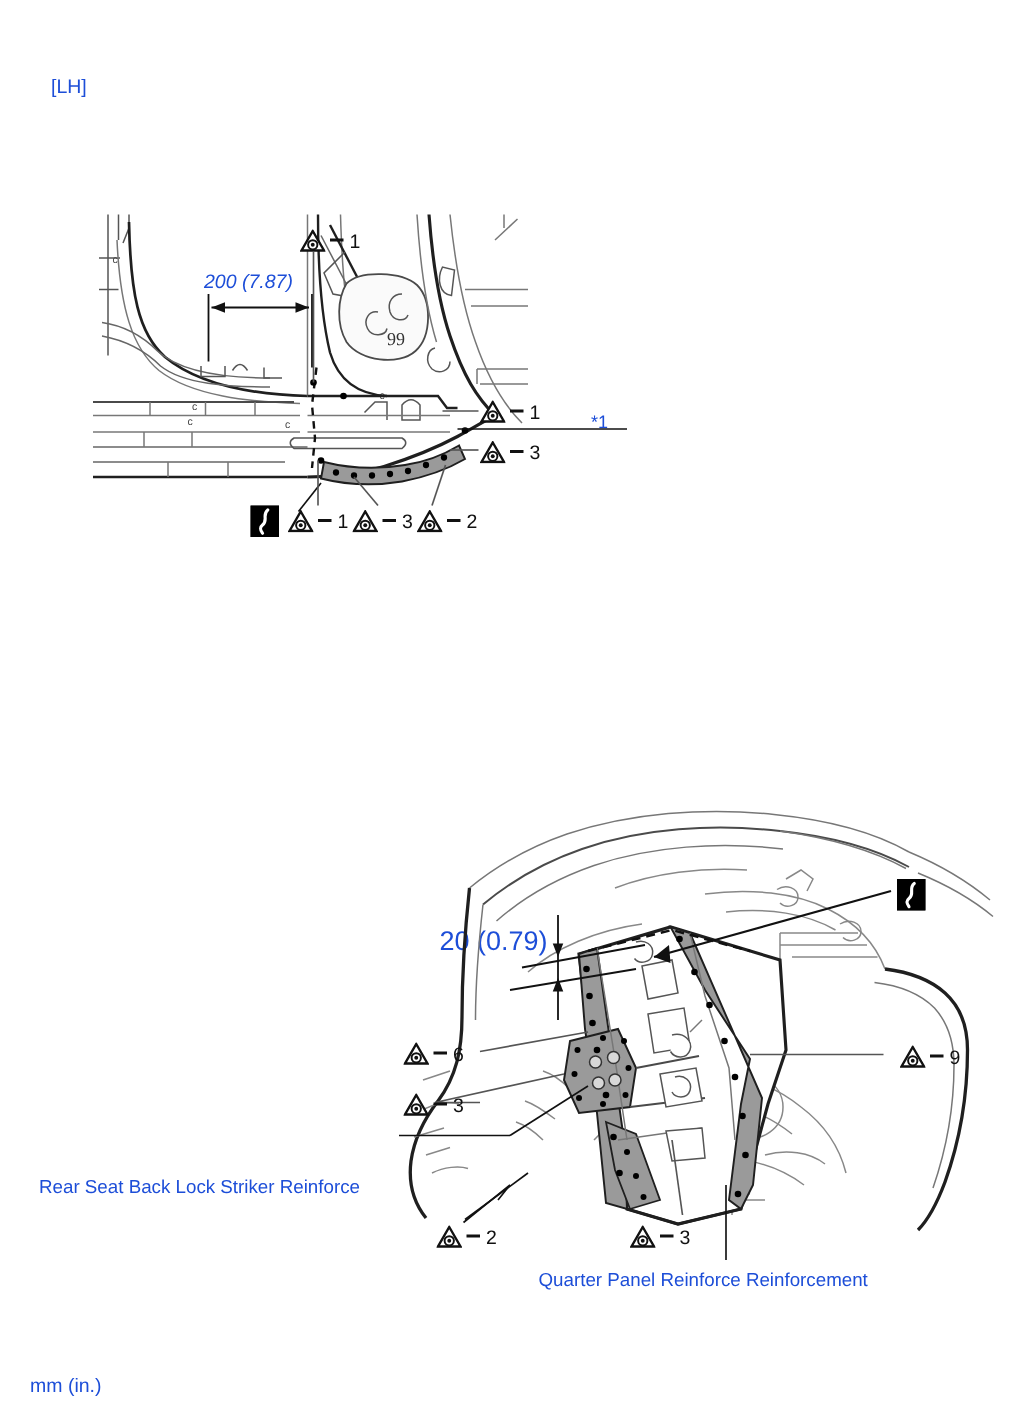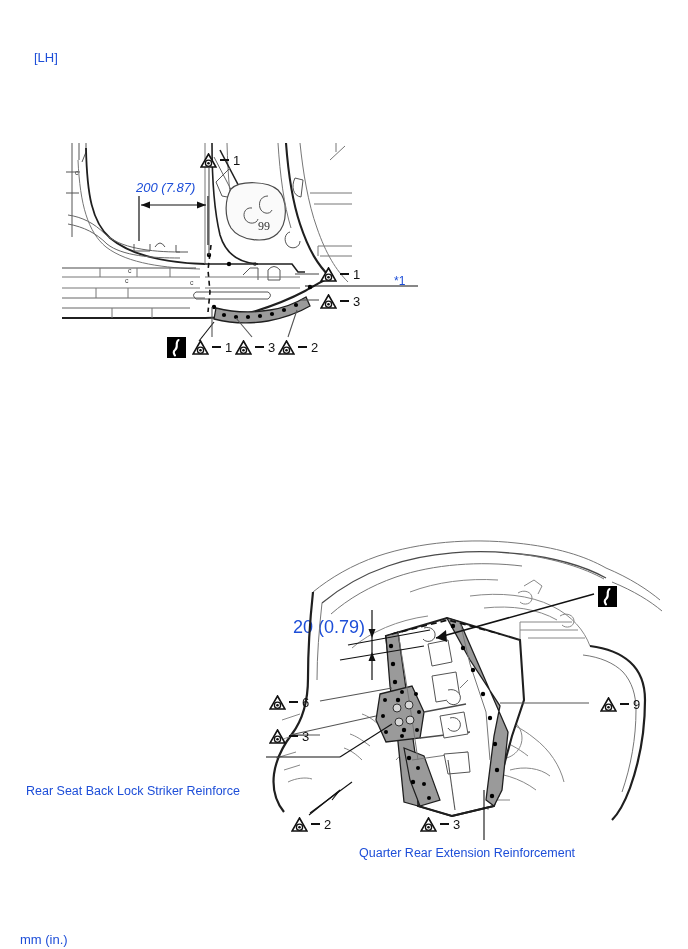--- a/index.html
+++ b/index.html
@@ -31,21 +31,20 @@
   }
   #lh-tag {
     left: 34px;
     top: 51px;
     font-size: 13px;
   }
   #units-note {
     left: 20px;
     top: 917px;
     font-size: 13px;
-    margin-top: 16px;
   }
   #dim-upper-label {
     left: 136px;
     top: 181px;
     font-size: 13px;
     font-style: italic;
   }
   #dim-lower-label {
     left: 293px;
     top: 618px;
@@ -125,21 +124,21 @@
   <div class="txt" id="units-note">mm (in.)</div>
 
   <div class="txt" id="dim-upper-label">200 (7.87)</div>
 
   <div class="txt" id="dim-lower-label">20 (0.79)</div>
 
   <div class="txt" id="note-star1">*1</div>
 
   <div class="txt" id="part-label-striker">Rear Seat Back Lock Striker Reinforce</div>
 
-  <div class="txt" id="part-label-quarter">Quarter Rear Extension Reinforcement</div>
+  <div class="txt" id="part-label-quarter">Quarter Panel Reinforce Reinforcement</div>
 
   <svg class="art" viewBox="0 0 688 949">
     <g fill="none" stroke="#555" stroke-width="1">
 
       <g>
 
         <path d="M72,143 L72,237" stroke="#555"></path>
         <path d="M79,143 L79,160" stroke="#555"></path>
         <path d="M86,143 L86,152 L82,162" stroke="#555"></path>
         <path d="M66,172 L80,172" stroke="#555"></path>

